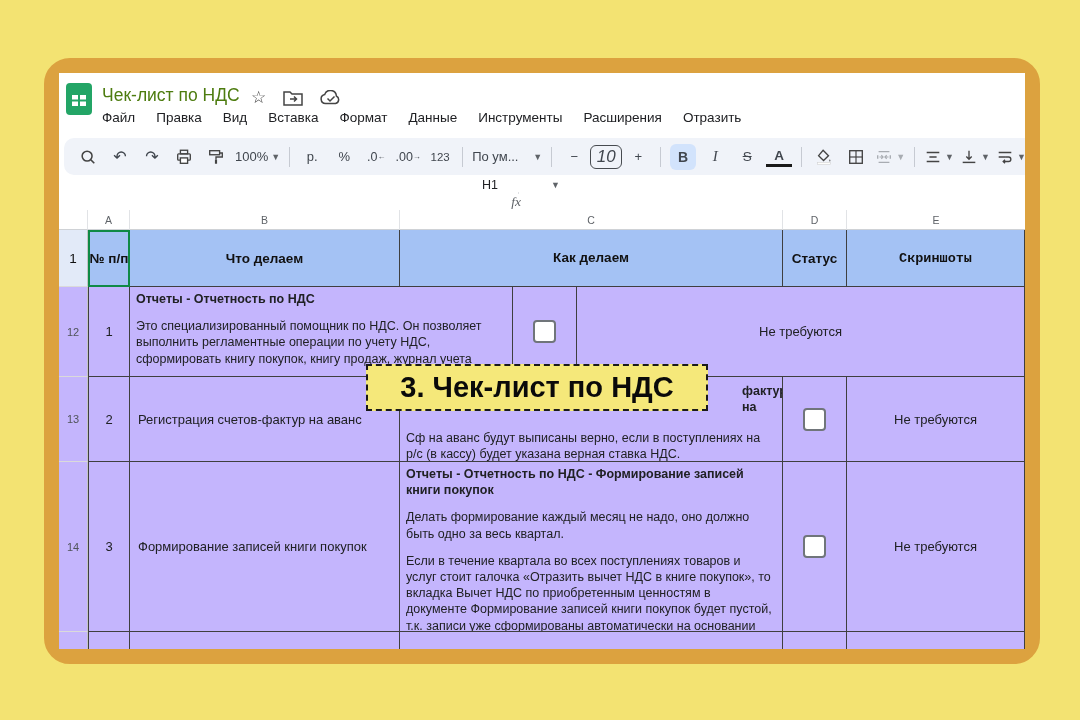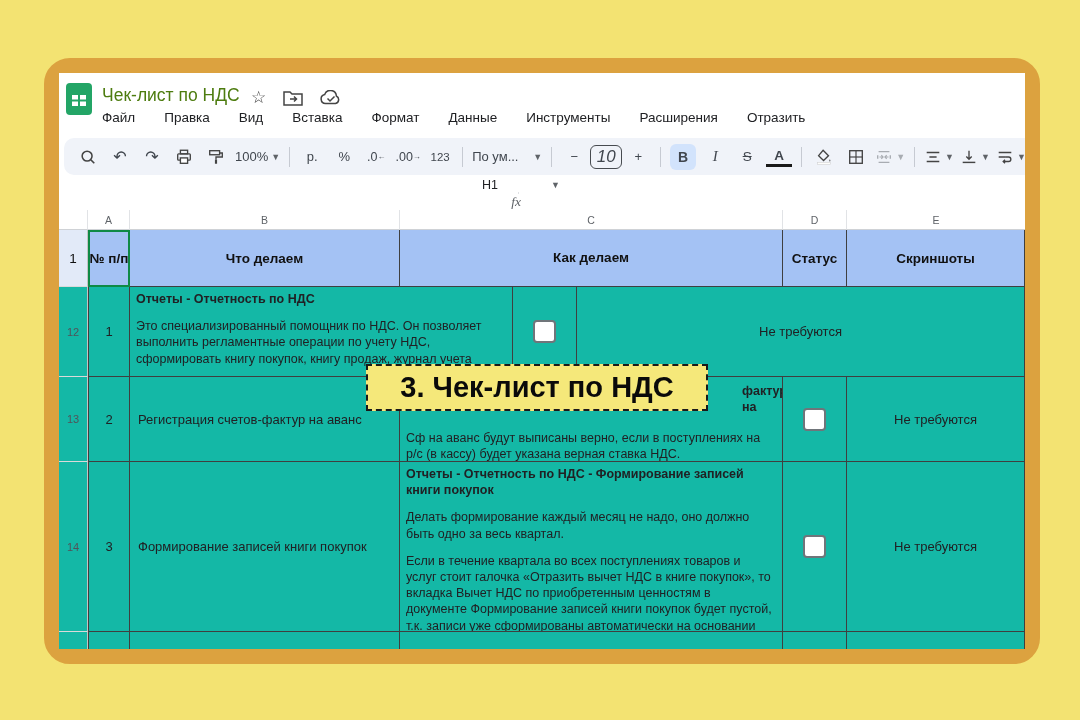--- a/index.html
+++ b/index.html
@@ -9,21 +9,21 @@
   .frame{position:absolute;left:44px;top:58px;width:966px;height:576px;
          border:15px solid #DCA23F;border-radius:26px;background:#fff;}
   
   .screen{position:absolute;left:59px;top:73px;width:966px;height:576px;overflow:hidden;background:#fff;}
 
   
   .logo{position:absolute;left:7px;top:10px;width:26px;height:32px;}
   .doc-title{position:absolute;left:43px;top:12px;font-size:17.5px;color:#4d7c0f;white-space:nowrap;}
   .doc-icons{position:absolute;left:192px;top:14px;display:flex;gap:17px;align-items:center;color:#444;}
   .star{font-size:17px;}
-  .menubar{position:absolute;left:43px;top:37px;display:flex;gap:29px;font-size:13.5px;color:#202124;}
+  .menubar{position:absolute;left:43px;top:37px;display:flex;gap:21px;font-size:13.5px;color:#202124;}
   .menubar span{cursor:default;}
 
   
   .toolbar{position:absolute;left:5px;top:65px;width:1010px;height:37px;background:#F0F3F9;
            border-radius:10px;display:flex;align-items:center;gap:0;padding:0 8px;box-sizing:border-box;
            font-size:13px;color:#40464E;white-space:nowrap;}
   .tb{display:flex;align-items:center;justify-content:center;min-width:26px;height:26px;border-radius:6px;
       margin:0 3px;color:#40464E;}
   .tb svg{display:block;}
   .sep{width:1px;height:20px;background:#C6CAD2;margin:0 6px;flex:none;}
@@ -42,21 +42,21 @@
               display:flex;align-items:center;font-size:12.5px;color:#202124;flex-direction:column;}
   .namebox{width:78px;padding-left:10px;display:flex;align-items:center;justify-content:space-between;}
   .fb-sep{width:1px;height:20px;background:#E0E2E5;margin:0 10px 0 14px;}
   .fx{font-family:"Liberation Serif",serif;font-style:italic;color:#5f6368;font-size:13.5px;}
 
   
   .sheet{position:absolute;left:0;top:137px;width:966px;}
   .colhdrs{display:flex;height:20px;font-size:10.5px;color:#5f6368;}
   .colhdrs div{border-right:1px solid #E1E3E6;border-bottom:1px solid #CFD2D6;display:flex;align-items:center;justify-content:center;background:#fff;box-sizing:border-box;}
   .row{display:flex;}
-  .row>div{box-sizing:border-box;border-right:1px solid #3f3f3f;border-bottom:1px solid #3f3f3f;overflow:hidden;position:relative;background:#14b8a6;}
+  .row>div{box-sizing:border-box;border-right:1px solid #3f3f3f;border-bottom:1px solid #3f3f3f;overflow:hidden;position:relative;background:#c4b5fd;}
   .rh{width:29px;flex:none;border-right:1px solid #C4C4C4 !important;border-bottom:1px solid #DADADA !important;
       display:flex;align-items:center;justify-content:center;font-size:11px;color:#50545A;}
   .ca{width:42px;flex:none;border-left:1px solid #3f3f3f;display:flex;align-items:center;justify-content:center;font-size:13px;}
   .cb{width:270px;flex:none;display:flex;align-items:center;padding:0 8px;font-size:13px;}
   .cc{width:383px;flex:none;font-size:12.5px;line-height:16.2px;padding:4px 10px 0 6px;}
   .cd{width:64px;flex:none;display:flex;align-items:center;justify-content:center;}
   .ce{flex:1;display:flex;align-items:center;justify-content:center;font-size:13px;}
   .hw29{width:29px}.hw42{width:42px}.hw270{width:270px}.hw383{width:383px}.hw64{width:64px}.hflex{flex:1;border-right:none !important;}
 
   .hdr>div{background:#A4C2F4;display:flex;align-items:center;justify-content:center;
@@ -237,21 +237,21 @@
         <div class="hw64">D</div>
         <div class="hflex">E</div>
       </div>
 
       <div class="row hdr" style="height:57px">
         <div class="rh">1</div>
         <div class="ca">№ п/п</div>
         <div class="cb" style="justify-content:center;">Что делаем</div>
         <div class="cc" style="padding:0;">Как делаем</div>
         <div class="cd">Статус</div>
-        <div class="ce" style="font-weight:bold;">Скриншоты</div>
+        <div class="ce" style="font-weight:bold;font-family:Liberation Mono, monospace;">Скриншоты</div>
       </div>
 
       <div class="row" style="height:90px">
         <div class="rh">12</div>
         <div class="ca">1</div>
         <div class="cc">
           <div class="chead">Отчеты - Отчетность по НДС</div>
           <p>Это специализированный помощник по НДС. Он позволяет выполнить регламентные операции по учету НДС, сформировать книгу покупок, книгу продаж, журнал учета</p>
         </div>
         <div class="cd">

